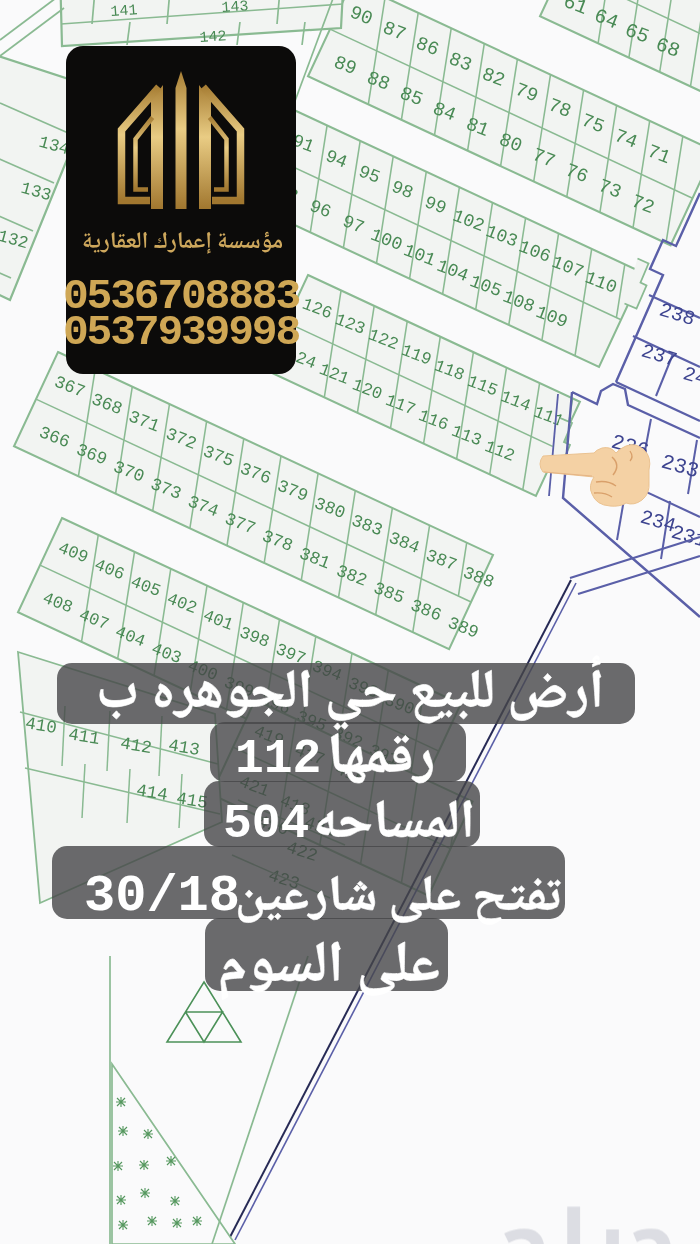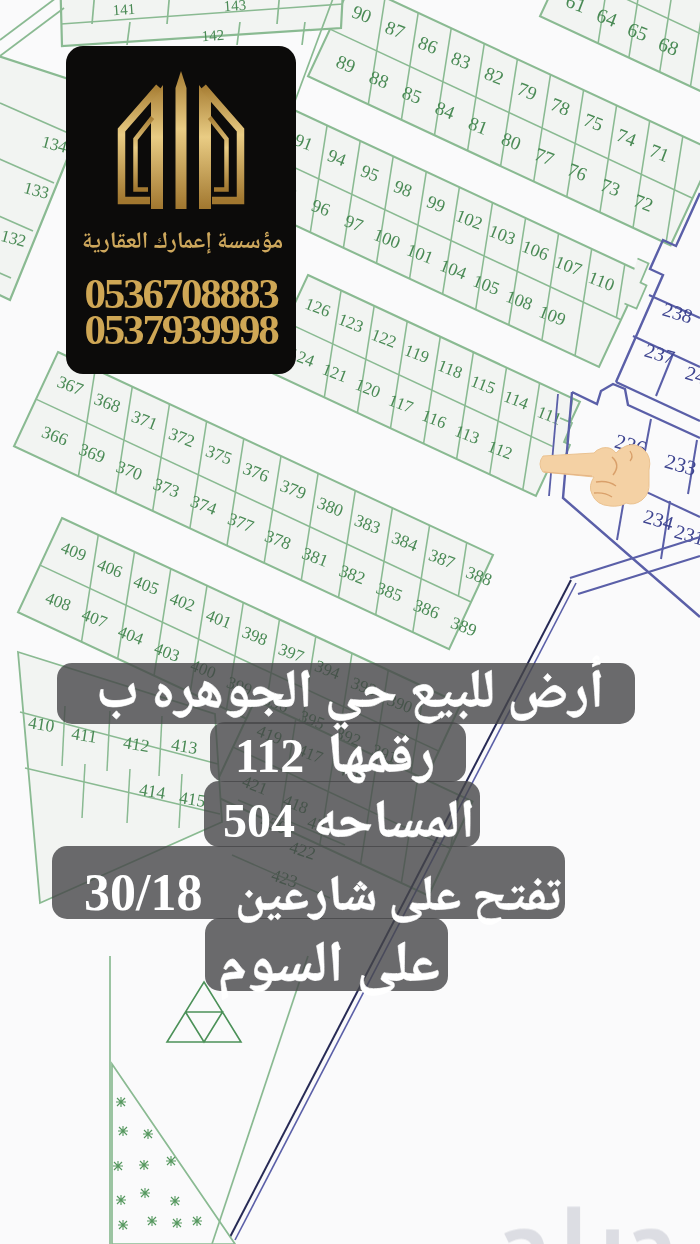--- a/index.html
+++ b/index.html
@@ -1,15 +1,15 @@
 <!DOCTYPE html>
 <html><head><meta charset="utf-8">
 <style>
 html,body{margin:0;padding:0;background:#fff}
-#page{position:relative;width:700px;height:1244px;overflow:hidden;background:#eab308;font-family:Liberation Serif, serif}
+#page{position:relative;width:700px;height:1244px;overflow:hidden;background:#eab308;font-family:Liberation Mono, monospace}
 </style></head><body>
 <div id="page">
 <svg width="700" height="1244" viewBox="0 0 700 1244" style="position:absolute;left:0;top:0">
 <defs>
 <linearGradient id="gold" x1="0" y1="0" x2="0" y2="1">
 <stop offset="0" stop-color="#a87f35"></stop>
           <stop offset="0.42" stop-color="#e9cc84"></stop>
 <stop offset="1" stop-color="#a1772f"></stop>
         </linearGradient>
 <filter id="soft" x="-5%" y="-5%" width="110%" height="110%">

